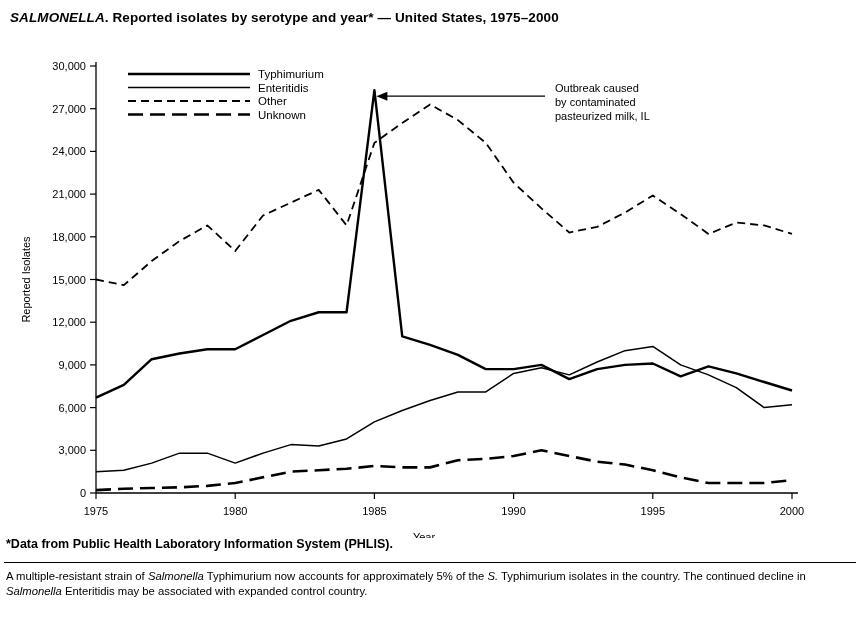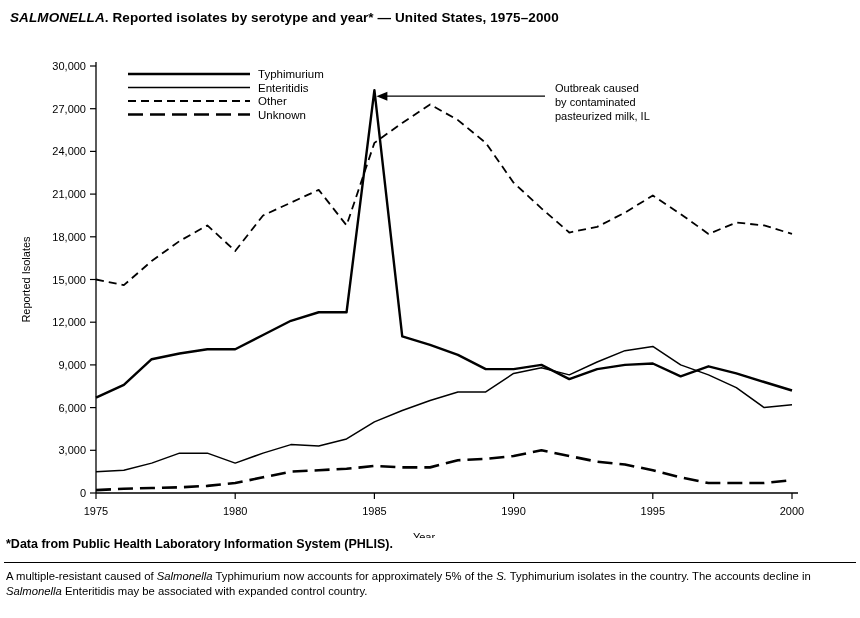--- a/index.html
+++ b/index.html
@@ -146,17 +146,17 @@
           <text x="555" y="54.19666666666666" class="annot-text" fill="#000" text-anchor="start">Outbreak caused</text>
           <text x="555" y="68.19666666666666" class="annot-text" fill="#000" text-anchor="start">by contaminated</text>
           <text x="555" y="82.19666666666666" class="annot-text" fill="#000" text-anchor="start">pasteurized milk, IL</text>
         </g>
     </svg>
   </div>
 
   <div class="footnote">*Data from Public Health Laboratory Information System (PHLIS).</div>
   <div class="rule"></div>
   <div class="note">
-    <span>A multiple-resistant caused of </span><span class="ital">Salmonella</span><span> Typhimurium now accounts for approximately 5% of the </span><span class="ital">S.</span><span> Typhimurium isolates in the country. The accounts decline in</span>
+    <span>A multiple-resistant strain of </span><span class="ital">Salmonella</span><span> Typhimurium now accounts for approximately 5% of the </span><span class="ital">S.</span><span> Typhimurium isolates in the country. The continued decline in</span>
     <span class="ital">Salmonella</span><span> Enteritidis may be associated with expanded control country.</span>
   </div>
 
 </div>
 
 </body></html>

